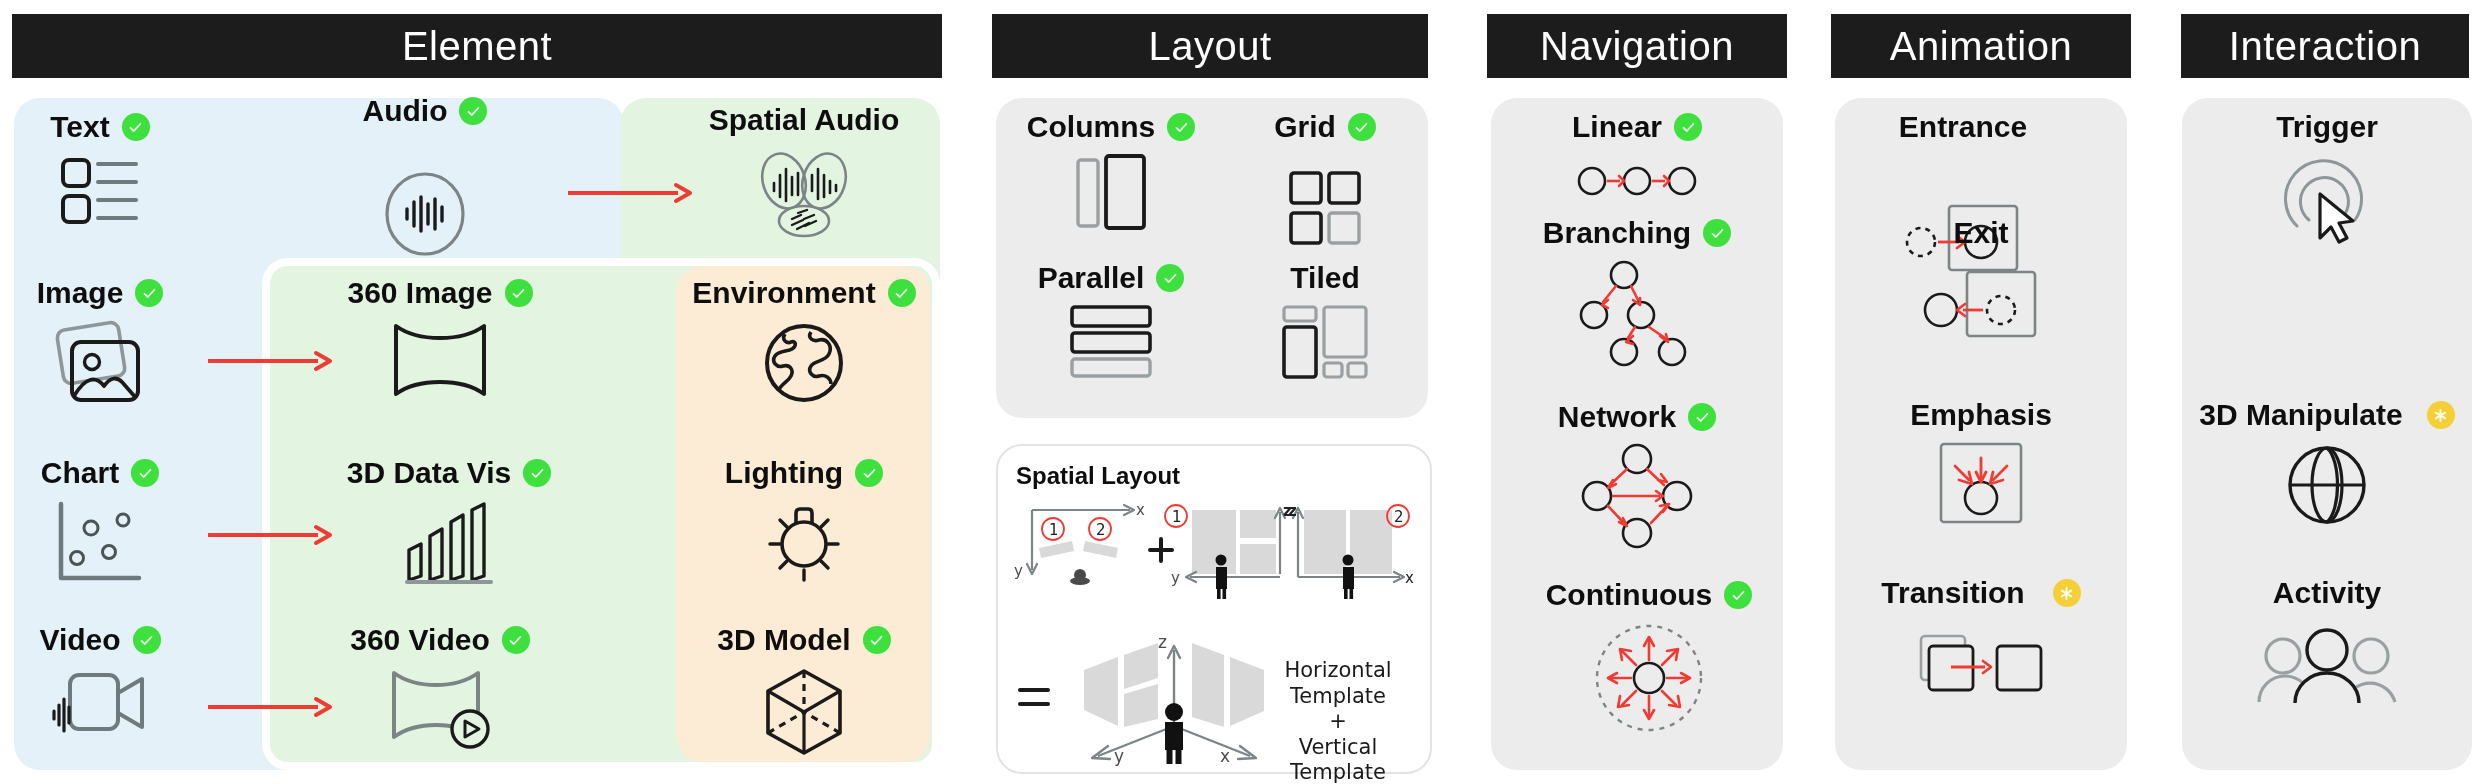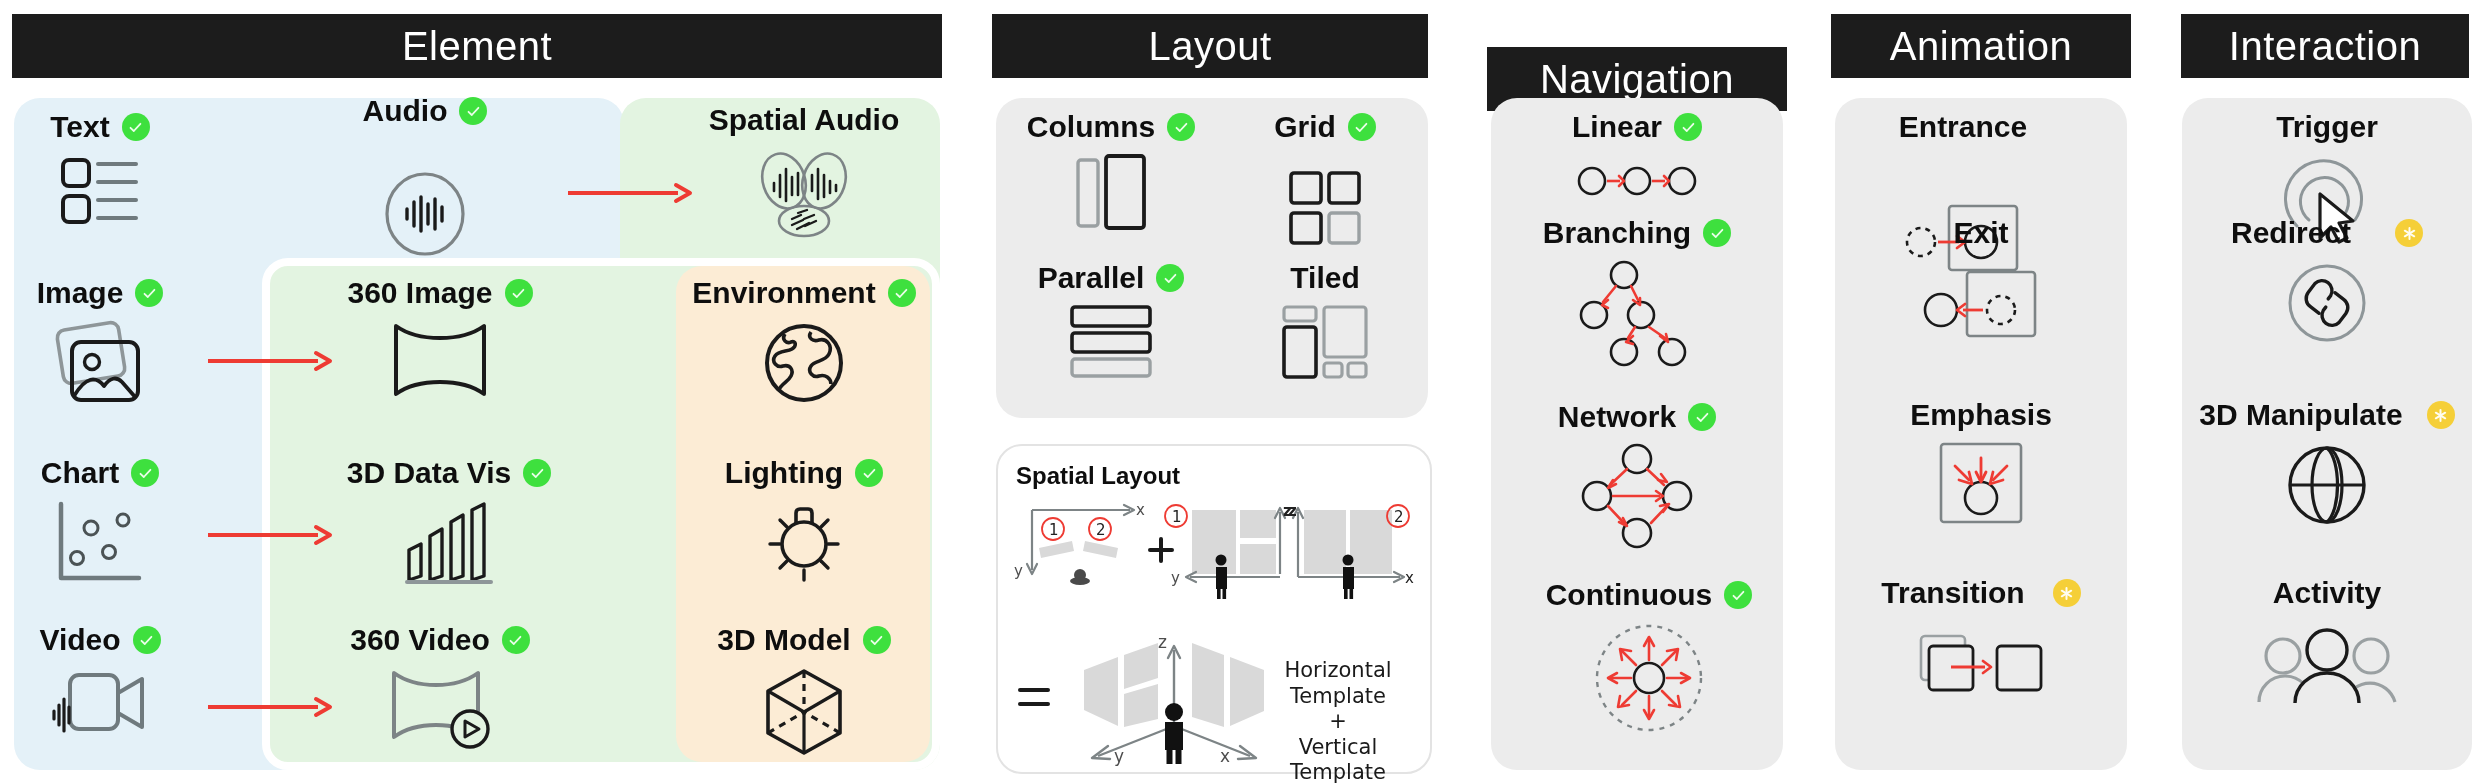--- a/index.html
+++ b/index.html
@@ -40,21 +40,21 @@
 <body>
 
 <div class="stage">
 
   <div class="hdr" style="left:12px;top:14px;width:930px;height:64px;">
     <span>Element</span>
   </div>
   <div class="hdr" style="left:992px;top:14px;width:436px;height:64px;">
     <span>Layout</span>
   </div>
-  <div class="hdr" style="left:1487px;top:14px;width:300px;height:64px;margin-top:33px;">
+  <div class="hdr" style="left:1487px;top:14px;width:300px;height:64px;">
     <span>Navigation</span>
   </div>
   <div class="hdr" style="left:1831px;top:14px;width:300px;height:64px;">
     <span>Animation</span>
   </div>
   <div class="hdr" style="left:2181px;top:14px;width:288px;height:64px;">
     <span>Interaction</span>
   </div>
 
   <div class="panel p-blue" style="left:14px;top:98px;width:610px;height:672px;"></div>
@@ -722,41 +722,20 @@
     </div>
     <div class="art">
       <svg width="92" height="88" viewBox="0 0 92 88">
         <path d="M16 72 A38 38 0 1 1 74 66" fill="none" stroke="#8e9699" stroke-width="3" stroke-linecap="round"></path>
         <path d="M28 66 A24 24 0 1 1 64 60" fill="none" stroke="#8e9699" stroke-width="3" stroke-linecap="round"></path>
         <path d="M39 40 L39 84 L50 73 L58 88 L66 84 L58 69 L72 67 Z" fill="#fff" stroke="#1a1a1a" stroke-width="3.2" stroke-linejoin="round"></path>
       </svg>
     </div>
   </div>
 
-  <div class="cell" style="left:2182px;top:218px;width:290px;">
-    <div class="cell-hd">
-      <span class="lbl">Redirect</span>
-      <span class="badge star" style="margin-left:32px;">
-        <svg width="17" height="17" viewBox="0 0 17 17">
-          <g stroke="#fffdf0" stroke-width="2" stroke-linecap="round">
-            <line x1="8.5" y1="3" x2="8.5" y2="14"></line>
-            <line x1="3.8" y1="5.7" x2="13.2" y2="11.3"></line>
-            <line x1="3.8" y1="11.3" x2="13.2" y2="5.7"></line>
-          </g>
-        </svg>
-      </span>
-    </div>
-    <div class="art">
-      <svg width="86" height="86" viewBox="0 0 86 86">
-        <circle cx="43" cy="43" r="37" fill="none" stroke="#8e9699" stroke-width="3"></circle>
-        <path d="M33 53 L25 45 A10 10 0 0 1 25 31 L33 23 A10 10 0 0 1 47 37 L44 40" fill="none" stroke="#1a1a1a" stroke-width="3.4" stroke-linecap="round" transform="rotate(-8 36 38)"></path>
-        <path d="M53 33 L61 41 A10 10 0 0 1 61 55 L53 63 A10 10 0 0 1 39 49 L42 46" fill="none" stroke="#1a1a1a" stroke-width="3.4" stroke-linecap="round" transform="rotate(-8 50 48)"></path>
-      </svg>
-    </div>
-  </div>
 
   <div class="cell" style="left:2182px;top:400px;width:290px;">
     <div class="cell-hd">
       <span class="lbl">3D Manipulate</span>
       <span class="badge star" style="margin-left:12px;">
         <svg width="17" height="17" viewBox="0 0 17 17">
           <g stroke="#fffdf0" stroke-width="2" stroke-linecap="round">
             <line x1="8.5" y1="3" x2="8.5" y2="14"></line>
             <line x1="3.8" y1="5.7" x2="13.2" y2="11.3"></line>
             <line x1="3.8" y1="11.3" x2="13.2" y2="5.7"></line>

